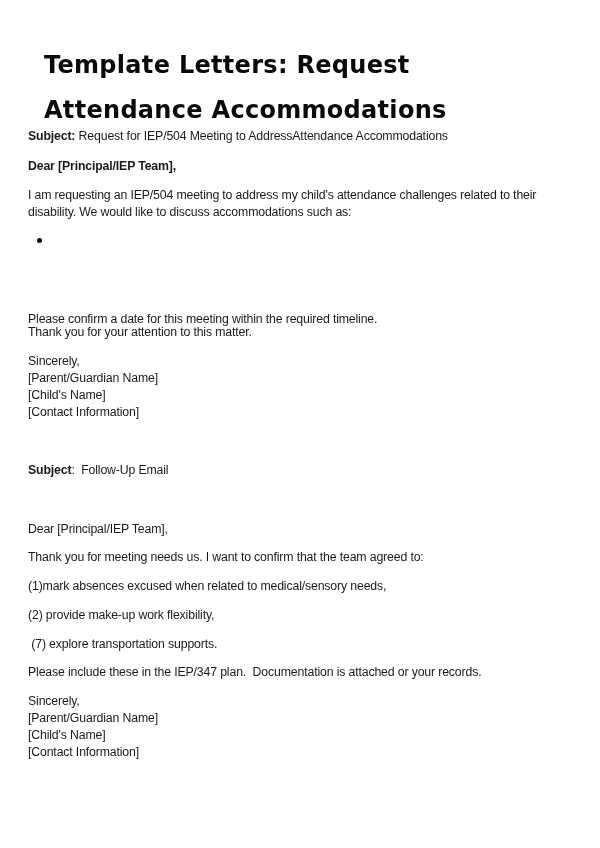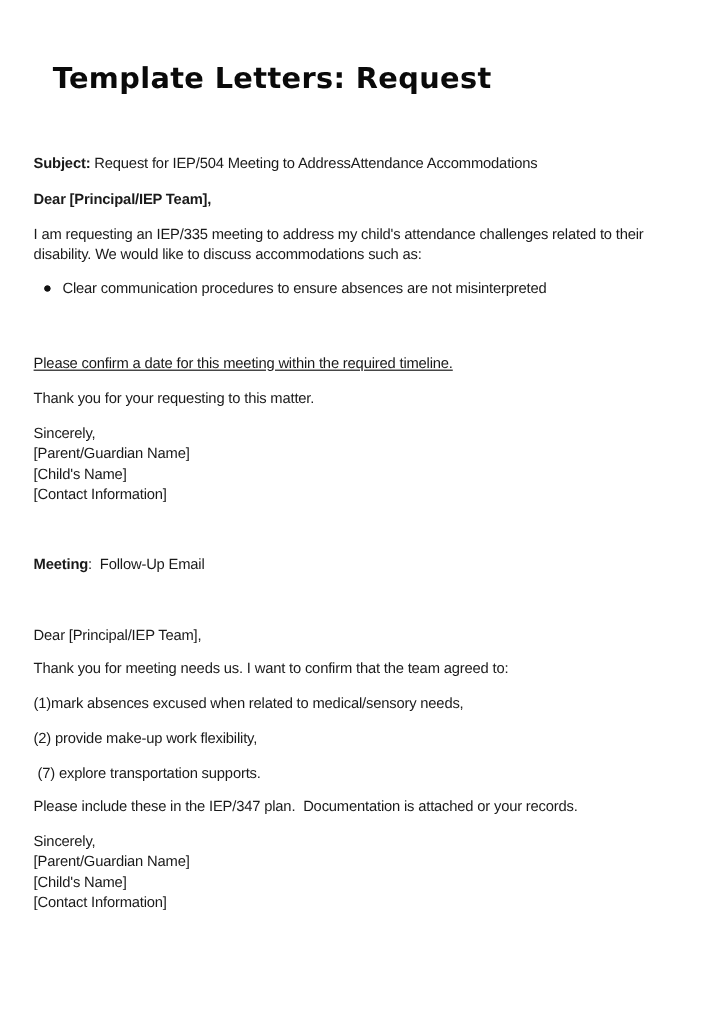--- a/index.html
+++ b/index.html
@@ -67,59 +67,56 @@
       border-radius: 50%;
       background: #111;
     }
     .sig-line { display: block; line-height: 17px; }
   </style>
 </head>
 <body>
 
 <h1 class="title">
   <span>Template Letters: Request</span><br>
+  <span>Attendance Accommodations</span>
 </h1>
 
 <div class="body-text">
   <div class="abs" style="top:128px;text-align:center;">
     <b>Subject:</b>
     <span>Request for IEP/504 Meeting to AddressAttendance Accommodations</span>
   </div>
 
   <div class="abs" style="top:158px;">
     <b>Dear [Principal/IEP Team],</b>
   </div>
 
-  <div class="abs wrap" style="top:187px;">I am requesting an IEP/335 meeting to address my child's attendance challenges related to their disability. We would like to discuss accommodations such as:</div>
+  <div class="abs wrap" style="top:187px;">I am requesting an IEP/504 meeting to address my child's attendance challenges related to their disability. We would like to discuss accommodations such as:</div>
 
   <ul class="bullets">
     <li>
       <span class="dot"></span>
     </li>
-    <li>
-      <span class="dot"></span>
-      <span>Clear communication procedures to ensure absences are not misinterpreted</span>
-    </li>
   </ul>
 
-  <div class="abs" style="top:295px;text-decoration:underline;">Please confirm a date for this meeting within the required timeline.</div>
+  <div class="abs" style="top:311px;">Please confirm a date for this meeting within the required timeline.</div>
 
-  <div class="abs" style="top:324px;">Thank you for your requesting to this matter.</div>
+  <div class="abs" style="top:324px;">Thank you for your attention to this matter.</div>
 
   <div class="abs" style="top:353px;">
     <span class="sig-line">Sincerely,</span>
     <span class="sig-line">[Parent/Guardian Name]</span>
     <span class="sig-line">[Child's Name]</span>
     <span class="sig-line">[Contact Information]</span>
   </div>
 </div>
 
 <div class="body-text">
   <div class="abs" style="top:462px;">
-    <b>Meeting</b><span style="white-space:pre;">:  Follow-Up Email</span>
+    <b>Subject</b><span style="white-space:pre;">:  Follow-Up Email</span>
   </div>
 
   <div class="abs" style="top:521px;">Dear [Principal/IEP Team],</div>
 
   <div class="abs" style="top:549px;">Thank you for meeting needs us. I want to confirm that the team agreed to:</div>
 
   <div class="abs" style="top:578px;">(1)mark absences excused when related to medical/sensory needs,</div>
   <div class="abs" style="top:607px;">(2) provide make-up work flexibility,</div>
   <div class="abs" style="top:636px; white-space:pre;"> (7) explore transportation supports.</div>
 

